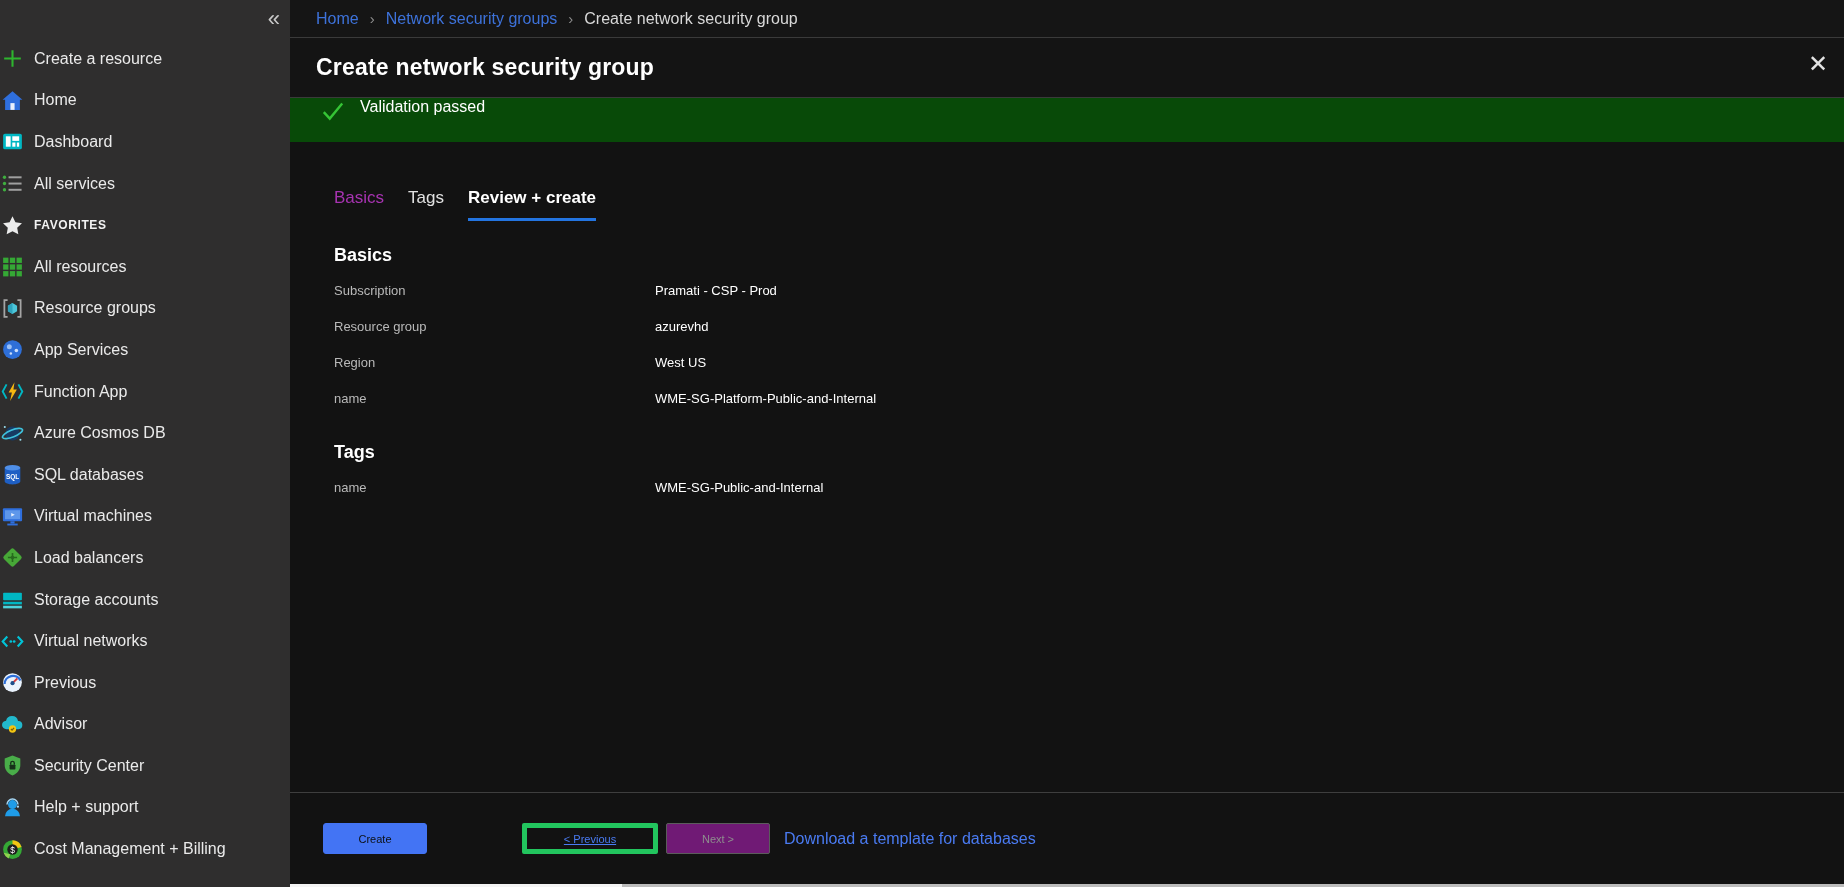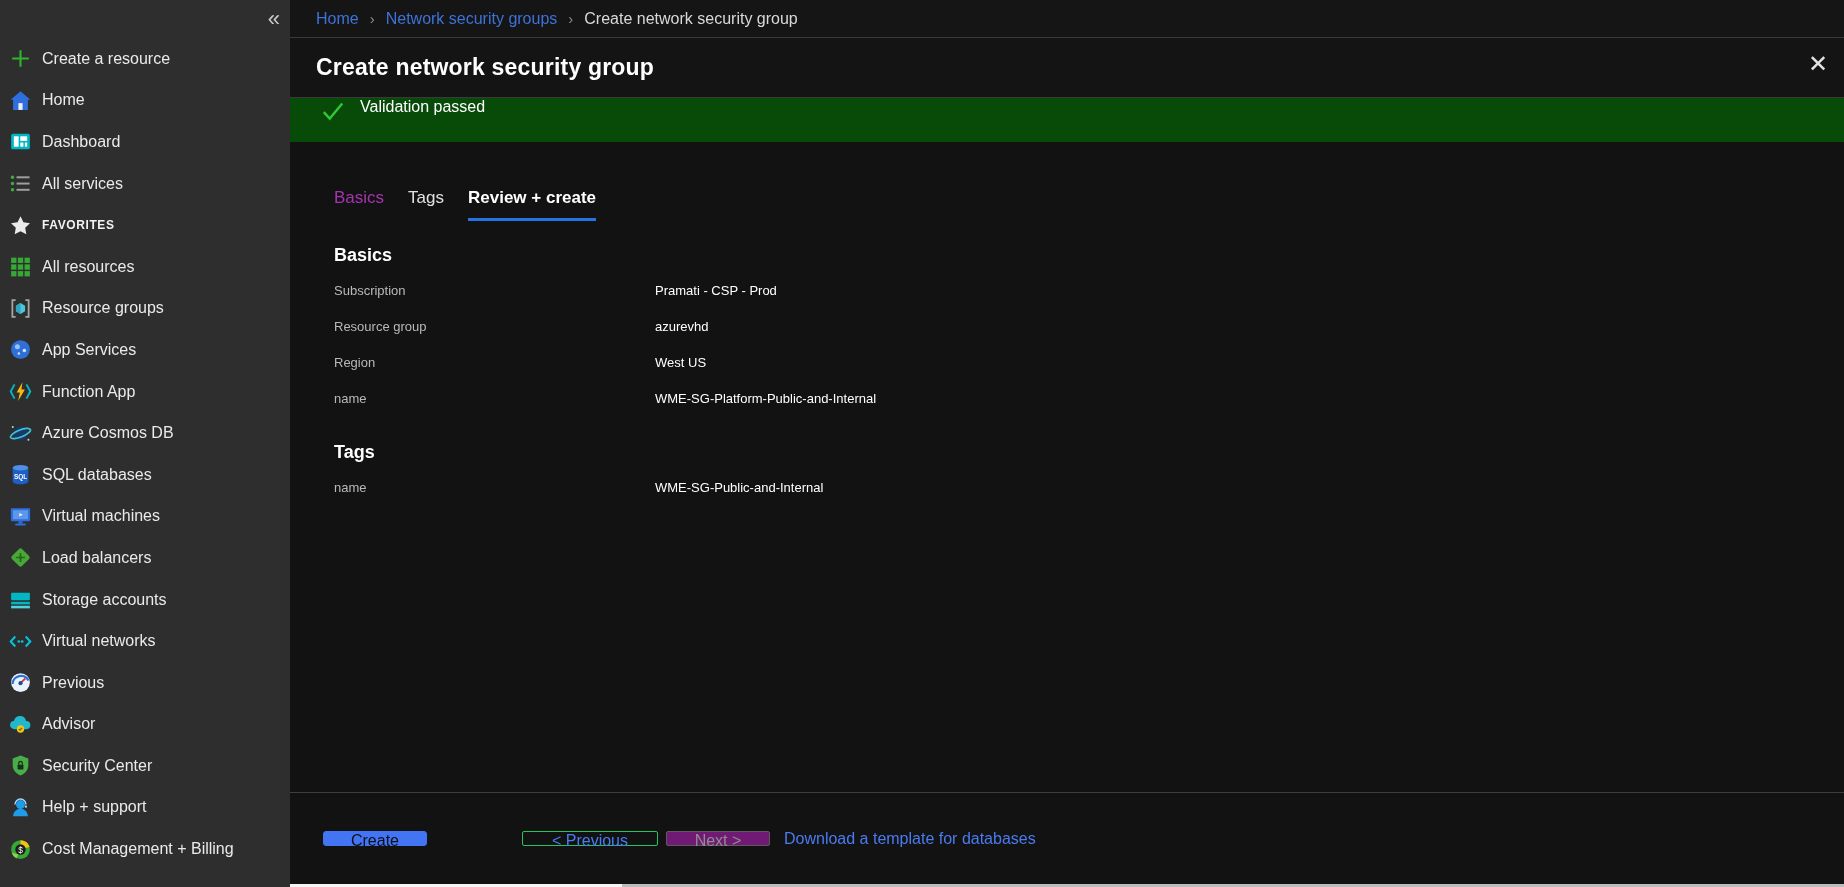--- a/index.html
+++ b/index.html
@@ -3,21 +3,21 @@
 <meta charset="utf-8">
 <style>
   * { margin:0; padding:0; box-sizing:border-box; }
   body { background:#000; font-family:"Liberation Sans", sans-serif; }
   .screen { position:relative; width:1844px; height:887px; background:#121212; overflow:hidden; }
 
   
   .sidebar { position:absolute; left:0; top:0; width:290px; height:100%; background:#2f2e2e; z-index:2; }
   .collapse-btn { position:absolute; top:8px; right:10px; color:#c9c9c9; font-size:22px; line-height:22px; cursor:pointer; }
   .nav { position:absolute; top:38px; left:0; right:0; }
-  .nav-item { height:41.6px; display:flex; align-items:center; padding-left:8px; color:#eaeaea; font-size:16px; cursor:pointer; white-space:nowrap; }
+  .nav-item { height:41.6px; display:flex; align-items:center; padding-left:0; color:#eaeaea; font-size:16px; cursor:pointer; white-space:nowrap; }
   .nav-item .icn { width:25px; height:25px; margin-right:9px; flex:0 0 25px; display:flex; align-items:center; justify-content:center; }
   .nav-item .icn svg { width:25px; height:25px; }
   .nav-item.section-label { font-size:12px; font-weight:bold; letter-spacing:.6px; color:#f2f2f2; }
 
   
   .content { position:absolute; left:290px; top:0; right:0; bottom:0; background:#121212; }
 
   .breadcrumb-bar { height:38px; background:#151515; border-bottom:1px solid #3a3a3a; display:flex; align-items:center; padding-left:26px; font-size:16px; }
   .crumb-link { color:#3d72da; cursor:pointer; }
   .crumb-sep { color:#8d8d8d; margin:0 11px; font-size:15px; }
@@ -39,23 +39,23 @@
   .sections { margin-left:44px; }
   .section-heading { color:#ffffff; font-size:18px; font-weight:bold; margin-top:24px; }
   .section-heading.second { margin-top:26px; }
   .rows { margin-top:6px; }
   .row { display:flex; align-items:center; height:36px; font-size:13px; }
   .row .lbl { width:321px; color:#b9b9b9; }
   .row .val { color:#ffffff; }
 
   
   .footer { position:absolute; left:0; right:0; bottom:3px; height:92px; border-top:1px solid #3e3e3e; display:flex; align-items:center; padding-left:33px; background:#121212; }
-  .btn { font-family:"Liberation Sans", sans-serif; font-size:16px; height:15px; border-radius:3px; cursor:pointer; }
+  .btn { font-family:"Liberation Sans", sans-serif; font-size:11px; height:31px; border-radius:3px; cursor:pointer; }
   .btn-create { width:104px; background:#4374f4; border:1px solid #4374f4; color:#0d1014; }
-  .btn-previous { width:136px; margin-left:95px; background:transparent; border:1px solid #22c55e; color:#4a7bf2; border-radius:2px; }
+  .btn-previous { width:136px; margin-left:95px; background:transparent; border:5px solid #22c55e; color:#4a7bf2; border-radius:2px;text-decoration:underline; }
   .btn-next { width:104px; margin-left:8px; background:#701a75; border:1px solid #5c5c5c; color:#8e8e8e; border-radius:2px; cursor:default; }
   .template-link { margin-left:14px; color:#4a7bf2; font-size:16px; cursor:pointer; text-decoration:none; }
 
   .bottom-scrollbar { position:absolute; left:0; right:0; bottom:0; height:3px; background:#bcbcbc; }
   .bottom-scrollbar .thumb { position:absolute; left:0; top:0; width:332px; height:100%; background:#f4f4f4; }
 </style>
 </head>
 <body>
 
 <div class="screen">

